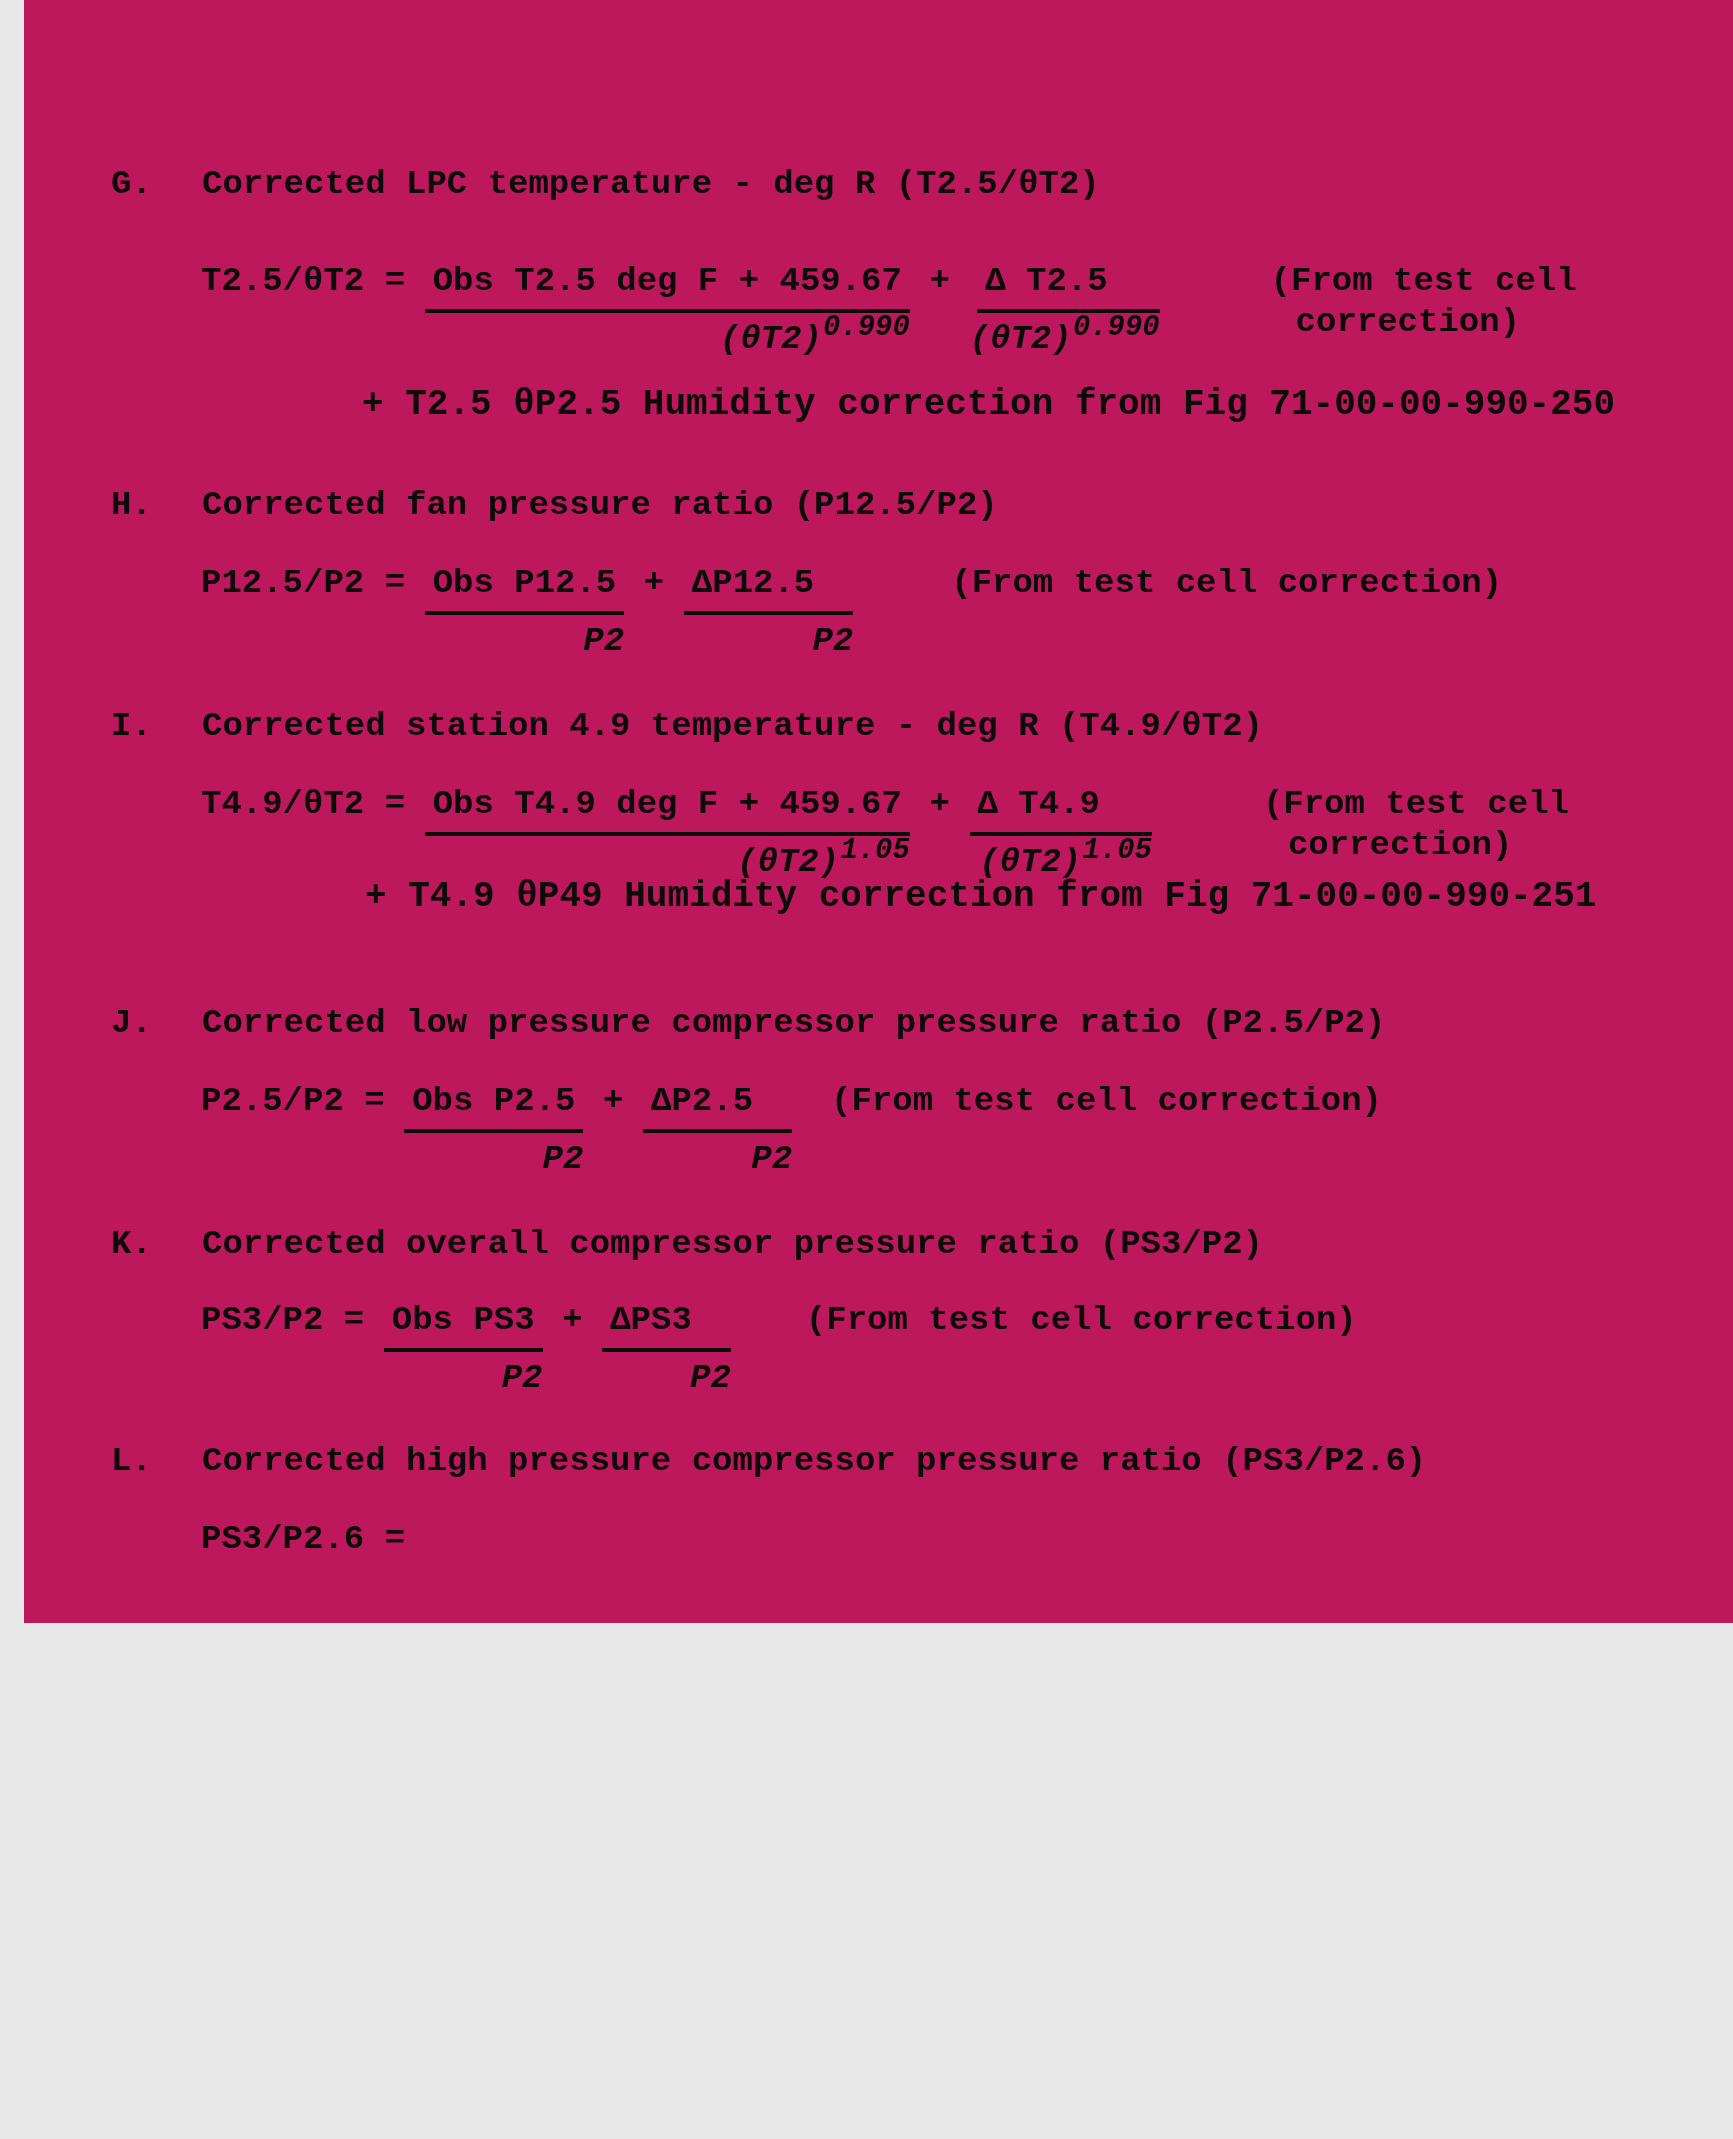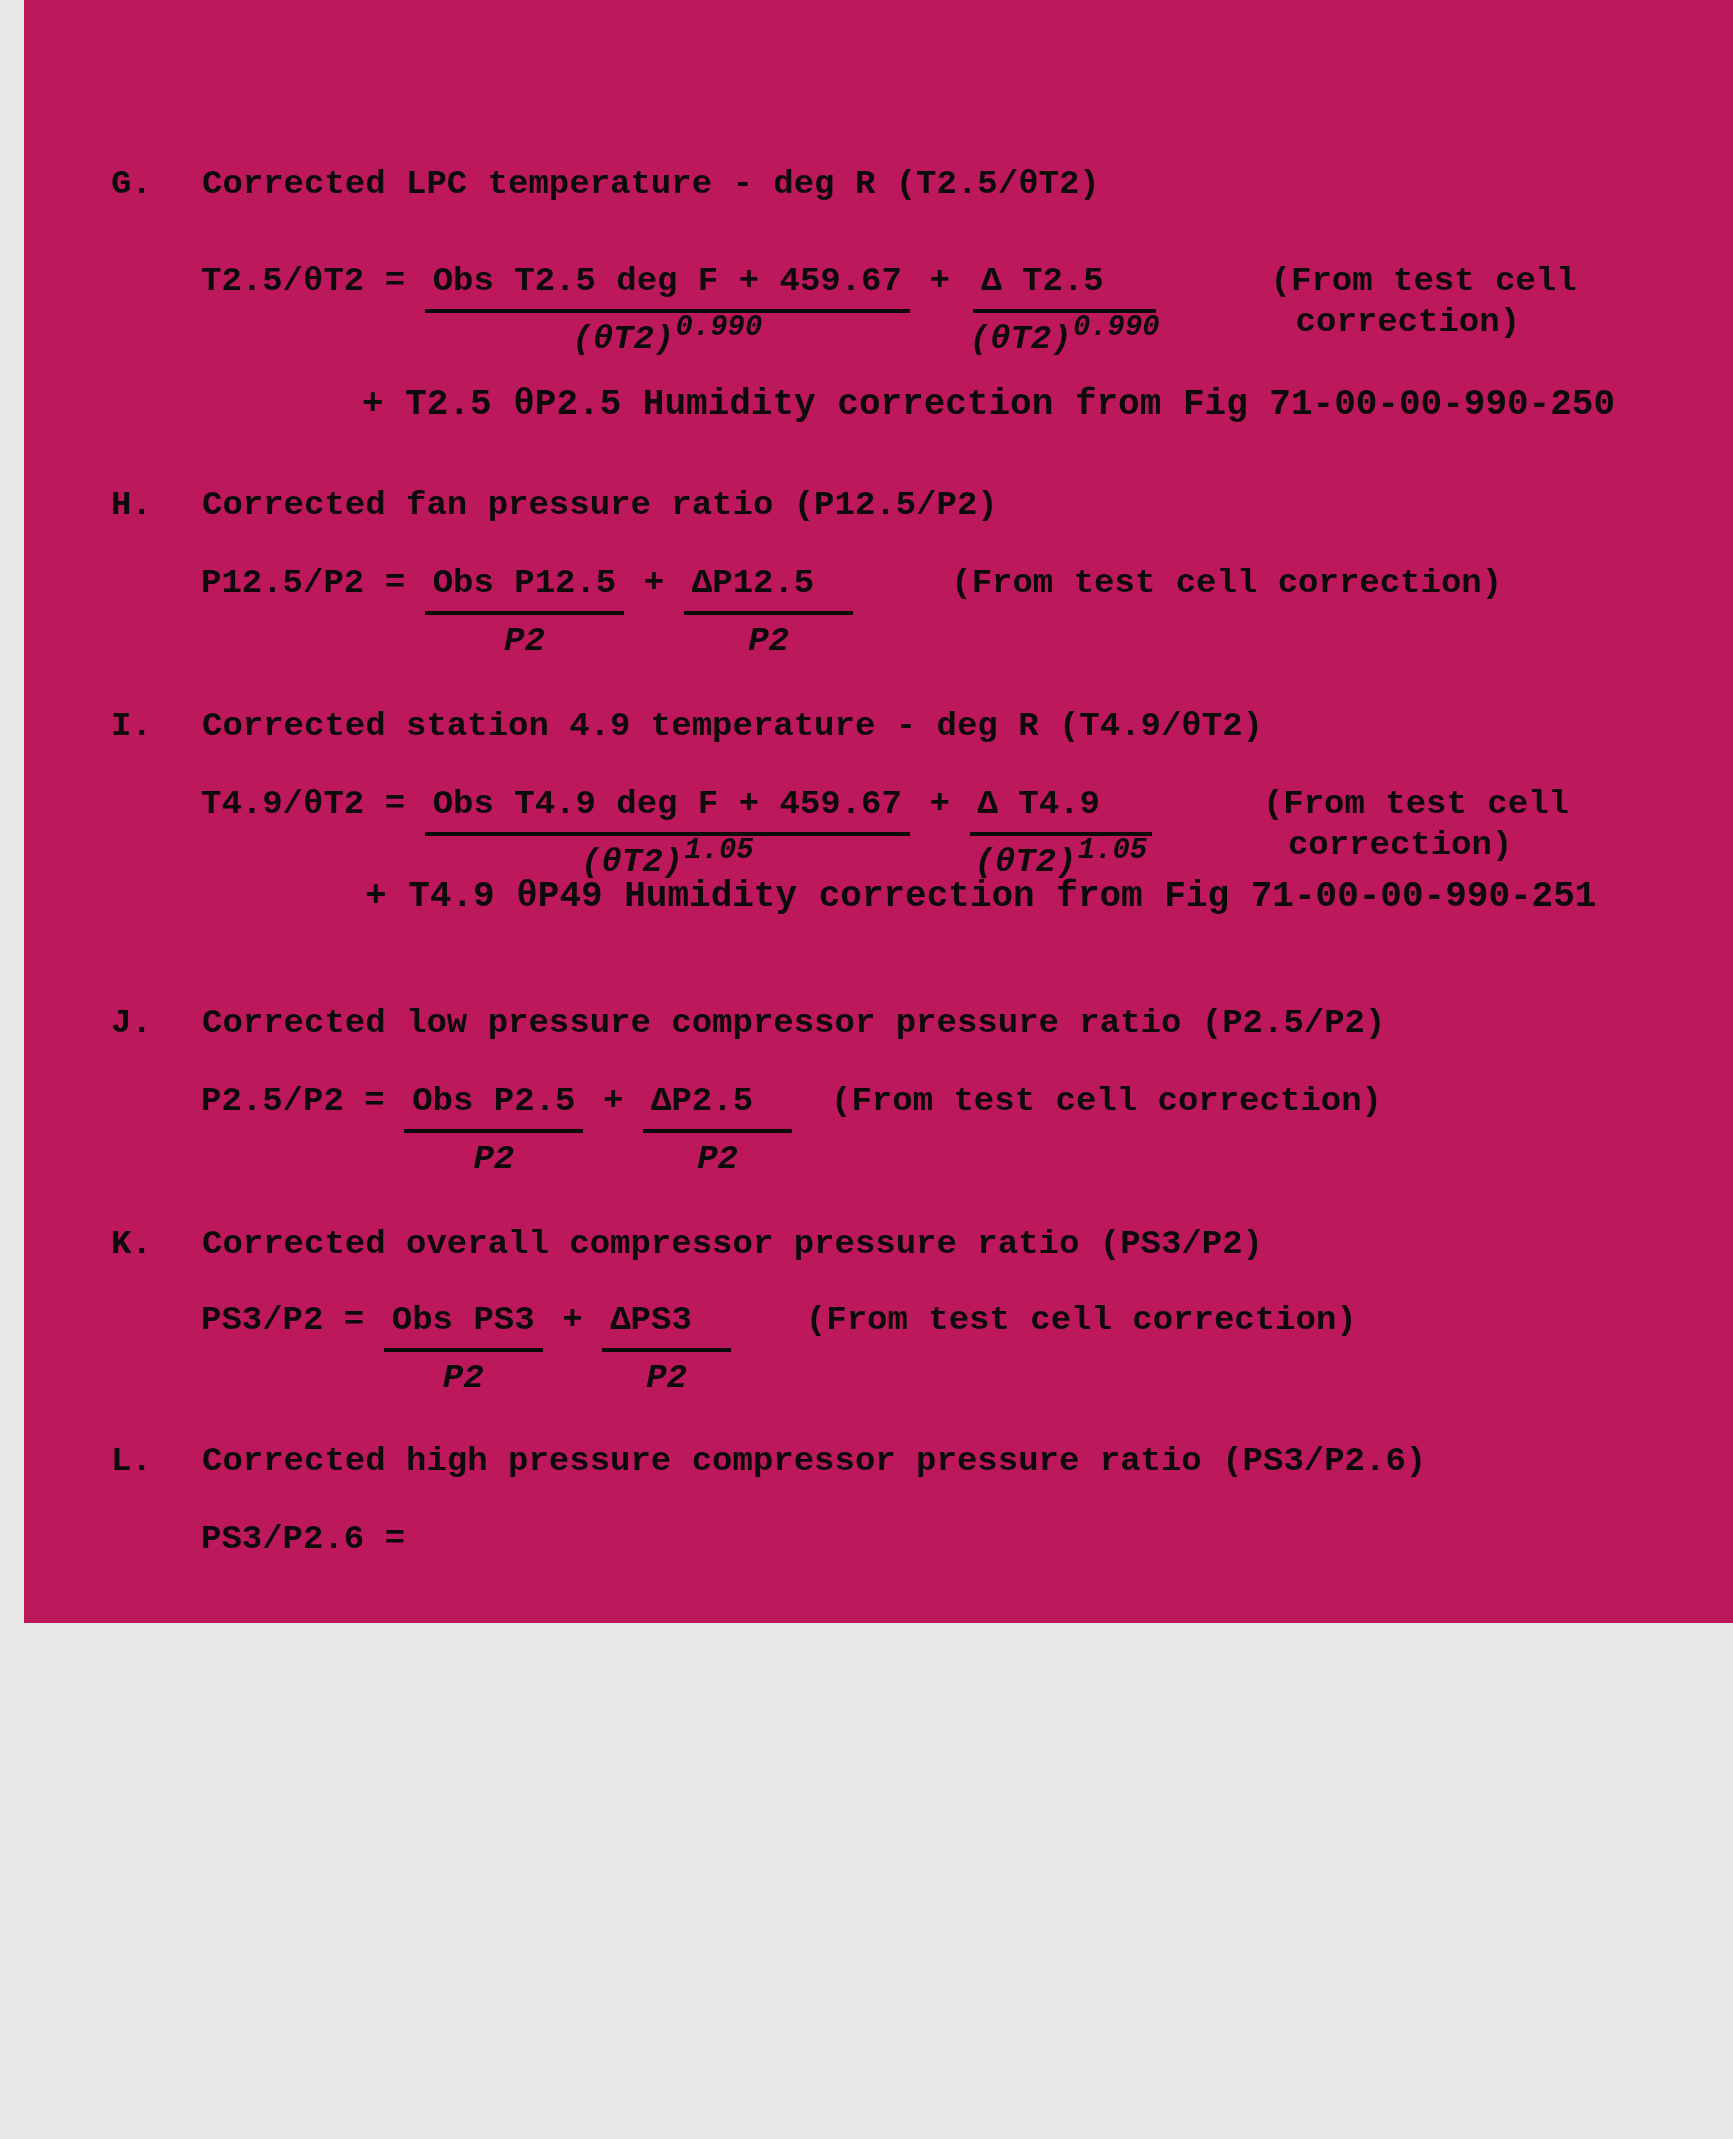--- a/index.html
+++ b/index.html
@@ -22,21 +22,21 @@
   .head .letter { display:inline-block; width:91px; }
   .formula {
     position:absolute; left:177px;
     display:flex; align-items:flex-start;
     white-space:nowrap;
     font-size:34px; line-height:41px;
   }
   .lhs { margin-right:19.7px; }
   .frac {
     display:inline-flex; flex-direction:column;
-    align-items:center; text-align:center;
+    align-items:flex-end; text-align:center;
   }
   .num { border-bottom:4.6px solid #0b0b0b; padding:0 7.9px 6.6px 7.9px; }
   .num.ext { padding-right:52px; }
   .num.ext-s { padding-right:39px; }
   .den { margin-top:6.6px;font-style:italic; }
   .exp { font-size:0.85em; position:relative; top:-0.45em; margin-left:1.3px; }
   .op { margin:0 19.7px; }
   .note { display:flex; flex-direction:column; }
   .note .indent { padding-left:25px; }
   .humidity {

